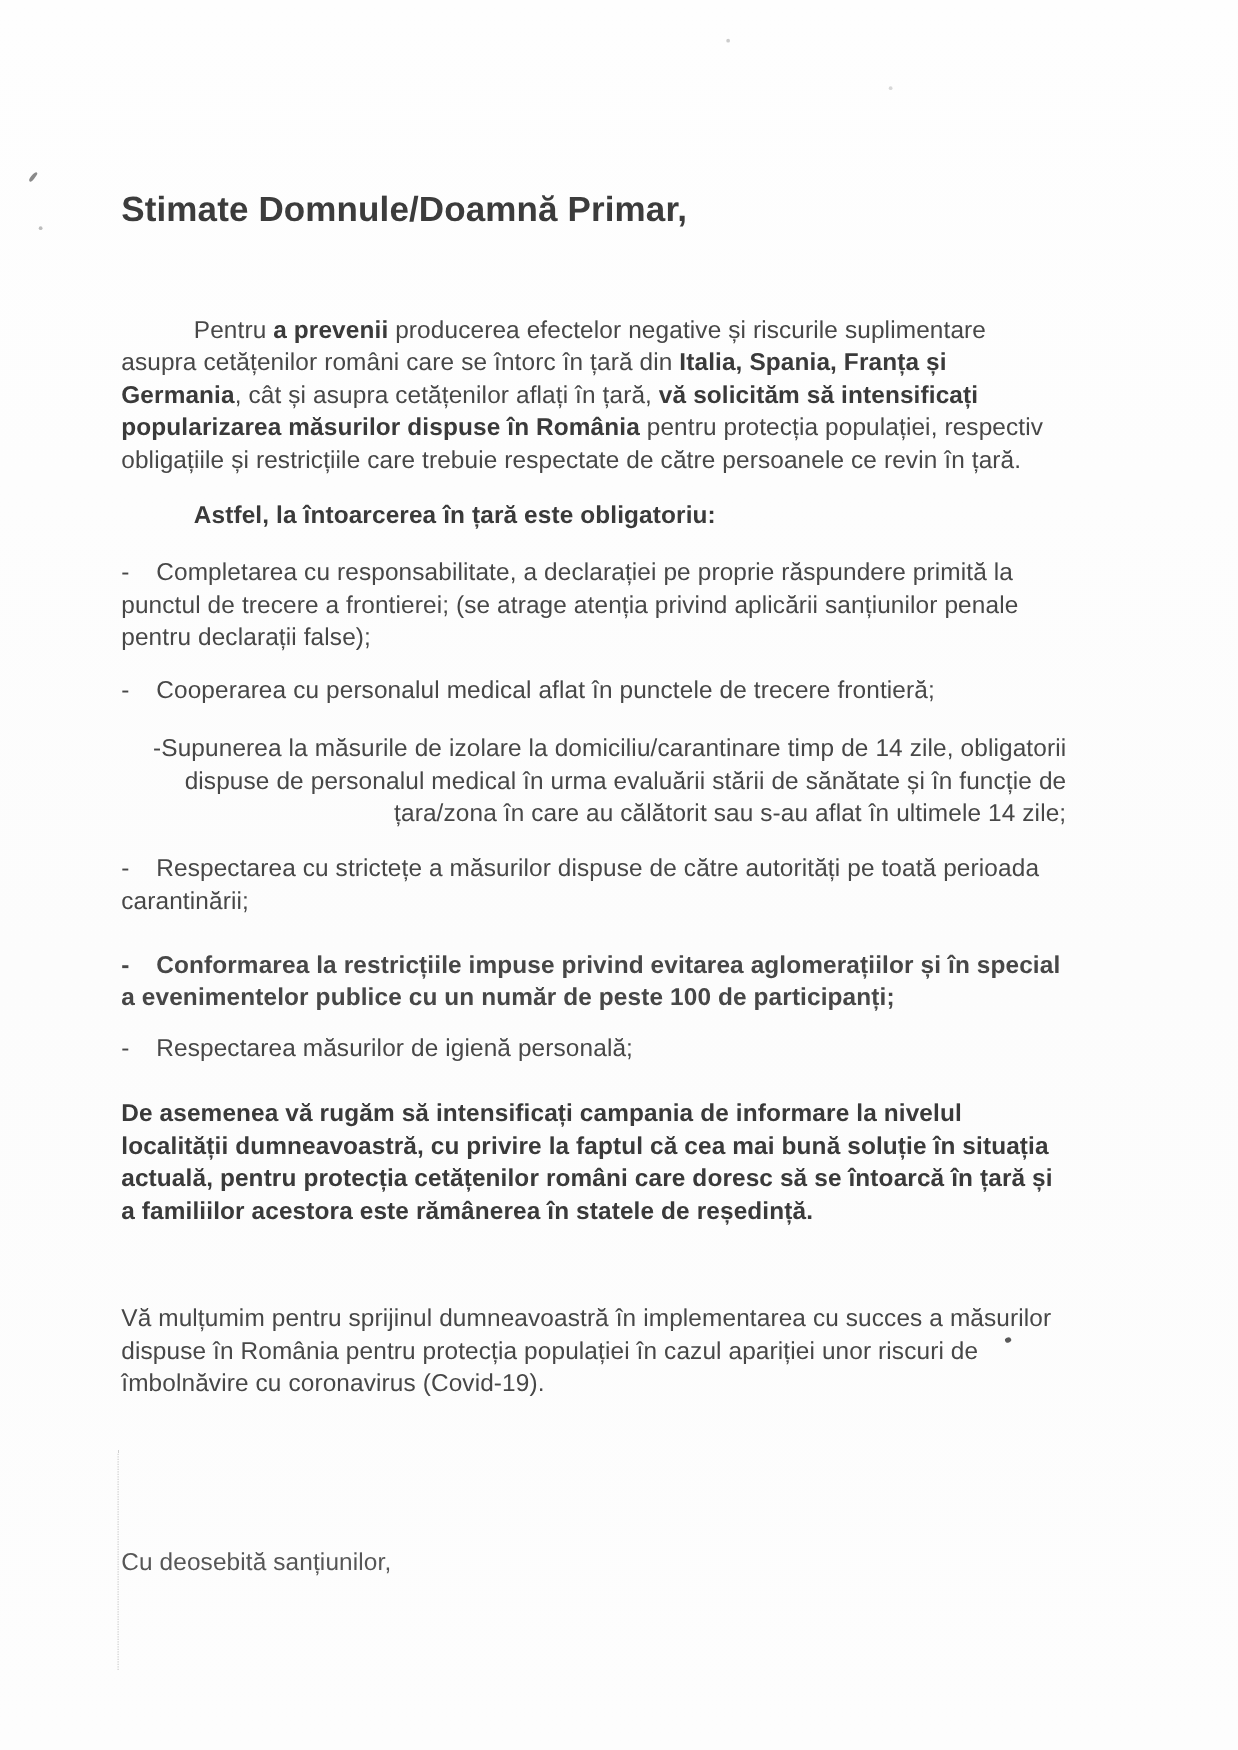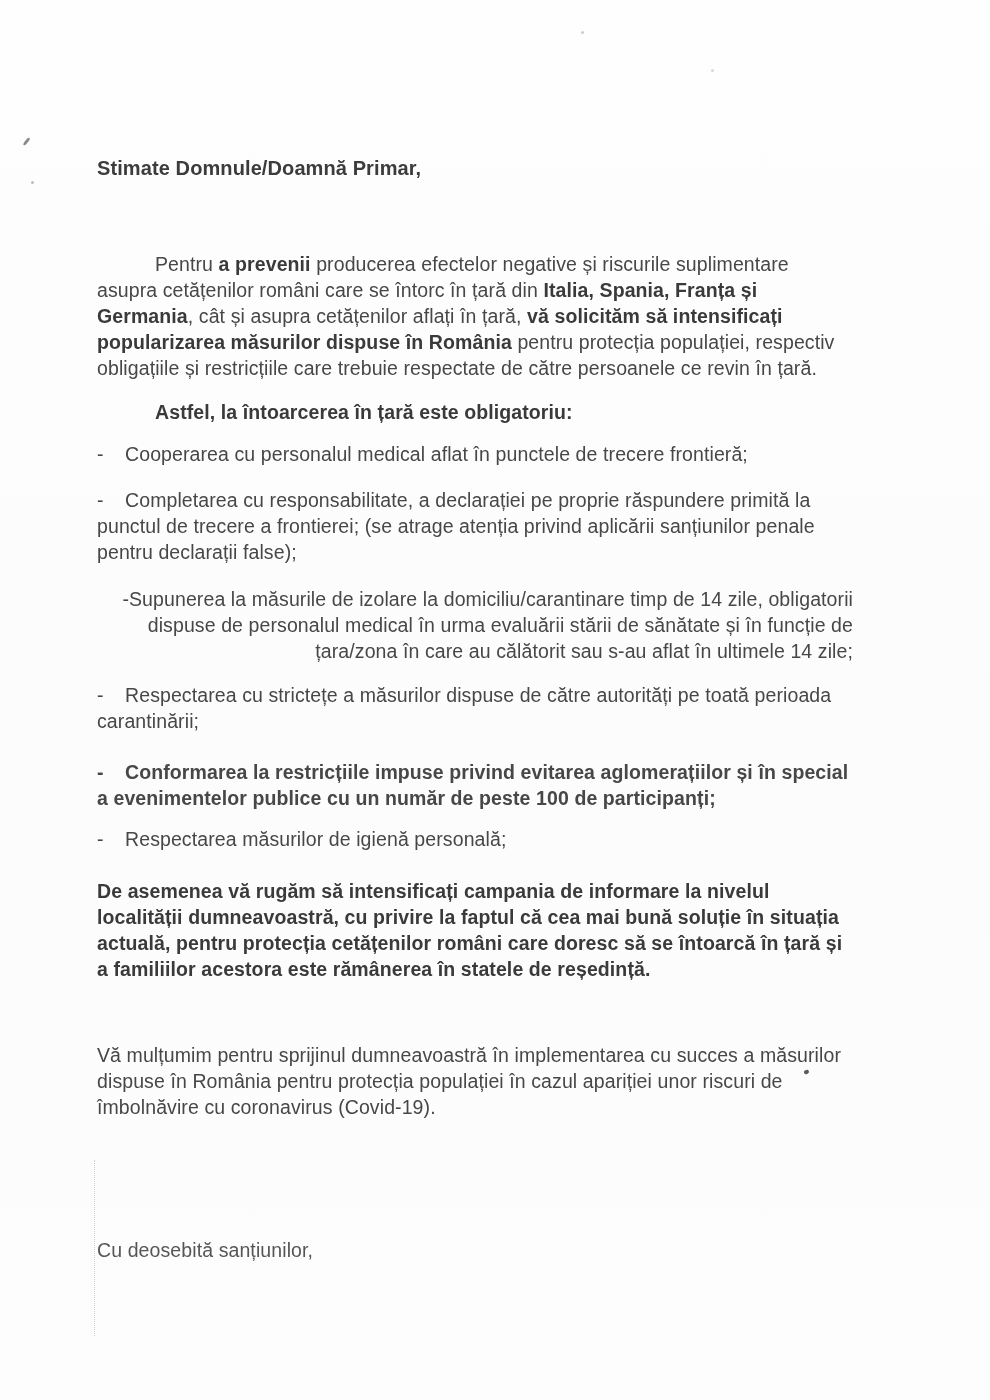--- a/index.html
+++ b/index.html
@@ -26,21 +26,21 @@
     width: 756px;
     color: #474747;
     font-size: 19.5px;
     line-height: 26px;
     letter-spacing: 0.1px;
   }
   .salutation {
     margin: 155px 0 0 0;
     font-weight: bold;
     color: #3c3c3c;
-    font-size: 20px;
+    font-size: 28px;
   }
   p { margin: 0; }
   b, .bold { font-weight: bold; color: #3a3a3a; }
   .indent { text-indent: 58px; }
   .intro       { margin-top: 70px; }
   .heading     { margin-top: 18px; font-weight: bold; color: #3a3a3a; }
   .bullet .dash { display: inline-block; width: 28px; }
   .b1 { margin-top: 20px; }
   .b2 { margin-top: 16px; }
   .b3 { margin-top: 21px; text-align: right; }
@@ -85,23 +85,23 @@
 <div class="page">
 
   <div class="content">
 
     <p class="salutation">Stimate Domnule/Doamnă Primar,</p>
 
     <p class="intro indent"><span>Pentru </span><b>a prevenii</b><span> producerea efectelor negative și riscurile suplimentare asupra cetățenilor români care se întorc în țară din </span><b>Italia, Spania, Franța și Germania</b><span>, cât și asupra cetățenilor aflați în țară, </span><b>vă solicităm să intensificați popularizarea măsurilor dispuse în România</b><span> pentru protecția populației, respectiv obligațiile și restricțiile care trebuie respectate de către persoanele ce revin în țară.</span></p>
 
     <p class="heading indent">Astfel, la întoarcerea în țară este obligatoriu:</p>
 
+    <p class="bullet b1"><span class="dash">-</span><span>Completarea cu responsabilitate, a declarației pe proprie răspundere primită la punctul de trecere a frontierei; (se atrage atenția privind aplicării sanțiunilor penale pentru declarații false);</span></p>
+
     <p class="bullet b2"><span class="dash">-</span><span>Cooperarea cu personalul medical aflat în punctele de trecere frontieră;</span></p>
-
-    <p class="bullet b1"><span class="dash">-</span><span>Completarea cu responsabilitate, a declarației pe proprie răspundere primită la punctul de trecere a frontierei; (se atrage atenția privind aplicării sanțiunilor penale pentru declarații false);</span></p>
 
     <p class="bullet b3"><span class="dash">-</span><span>Supunerea la măsurile de izolare la domiciliu/carantinare timp de 14 zile, obligatorii dispuse de personalul medical în urma evaluării stării de sănătate și în funcție de țara/zona în care au călătorit sau s-au aflat în ultimele 14 zile;</span></p>
 
     <p class="bullet b4"><span class="dash">-</span><span>Respectarea cu strictețe a măsurilor dispuse de către autorități pe toată perioada carantinării;</span></p>
 
     <p class="bullet b5"><span class="dash">-</span><span>Conformarea la restricțiile impuse privind evitarea aglomerațiilor și în special a evenimentelor publice cu un număr de peste 100 de participanți;</span></p>
 
     <p class="bullet b6"><span class="dash">-</span><span>Respectarea măsurilor de igienă personală;</span></p>
 
     <p class="emphasis">De asemenea vă rugăm să intensificați campania de informare la nivelul localității dumneavoastră, cu privire la faptul că cea mai bună soluție în situația actuală, pentru protecția cetățenilor români care doresc să se întoarcă în țară și a familiilor acestora este rămânerea în statele de reședință.</p>

